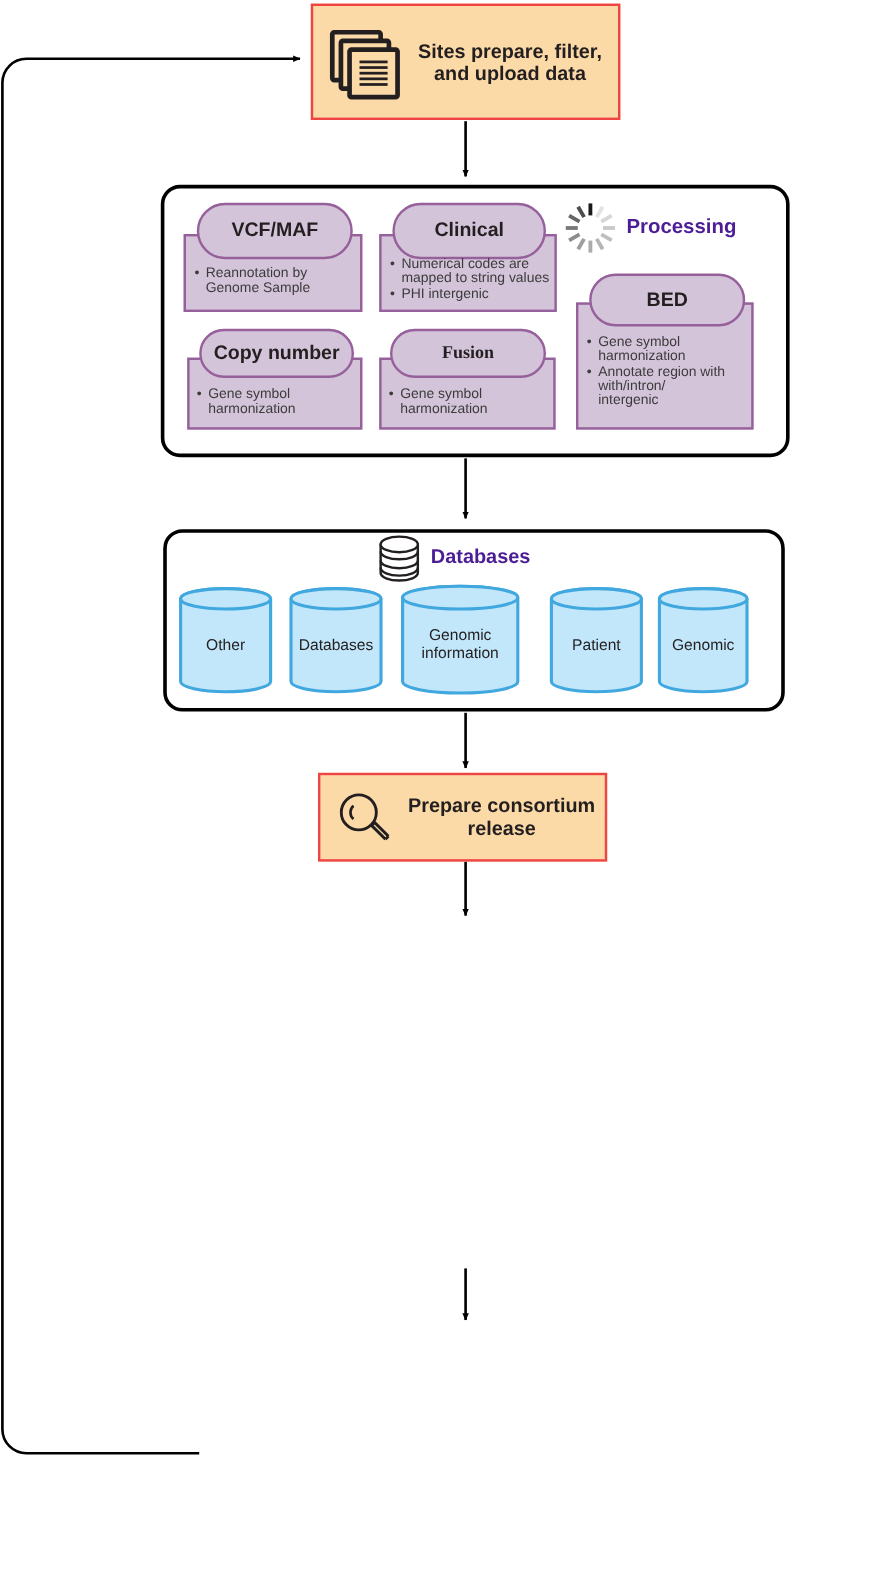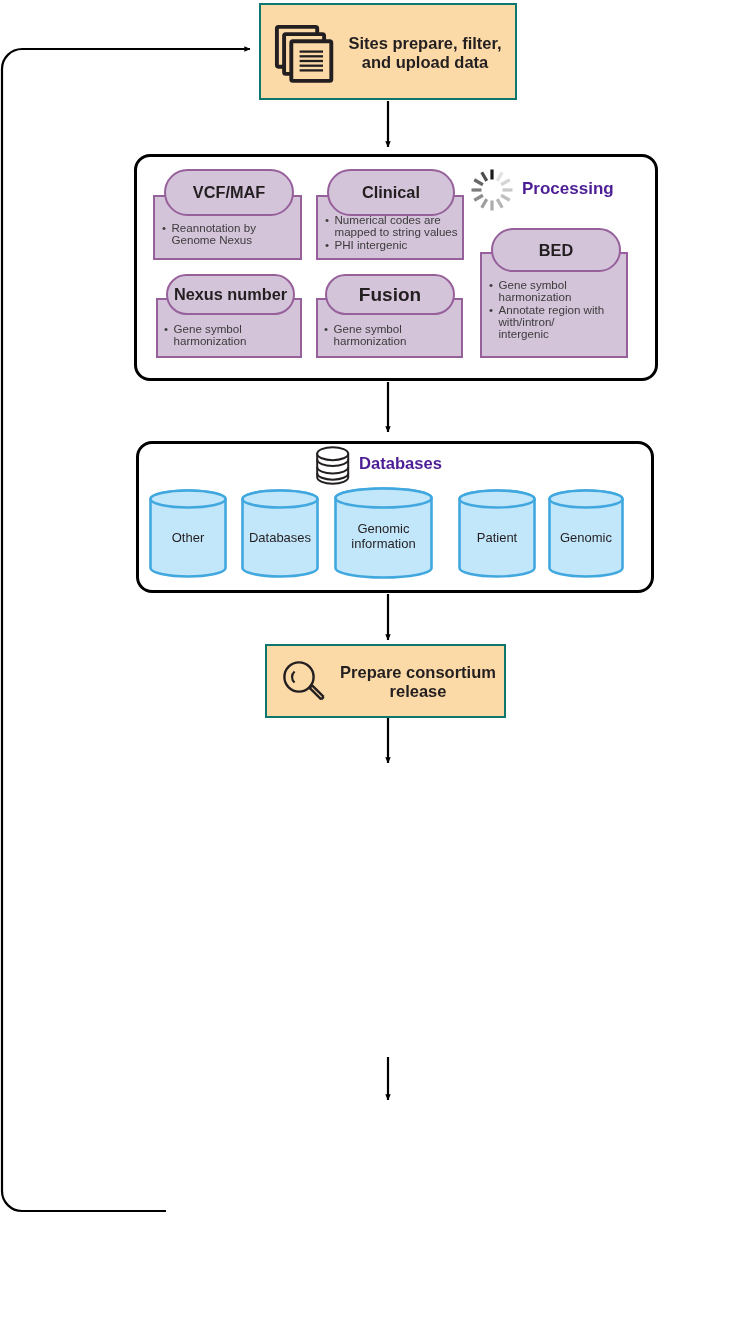--- a/index.html
+++ b/index.html
@@ -5,21 +5,21 @@
   html,body{margin:0;padding:0;background:#ffffff;}
   body{width:735px;height:1321px;position:relative;overflow:hidden;
        font-family:"Liberation Sans","DejaVu Sans",sans-serif;color:#231f20;
        -webkit-font-smoothing:antialiased;}
   #stage{position:absolute;left:0;top:0;width:735px;height:1321px;}
 
   
   .abs{position:absolute;}
 
   
-  .orange-box{position:absolute;background:#fcdaa8;border:2px solid #0f766e;
+  .orange-box{position:absolute;background:#fcdaa8;border:2px solid #ef4444;
       box-sizing:border-box;display:flex;align-items:center;}
   .orange-label{font-weight:bold;font-size:16.5px;line-height:19px;text-align:center;color:#231f20;}
 
   
   .kbox{position:absolute;border:3px solid #000;border-radius:16px;box-sizing:border-box;background:#fff;}
 
   
   .pcard{position:absolute;}
   .pbody{position:absolute;background:#d4c4da;border:2px solid #96609b;box-sizing:border-box;}
   .ppill{position:absolute;background:#d4c4da;border:2px solid #96609b;box-sizing:border-box;
@@ -115,21 +115,21 @@
   <div class="pcard">
     <div class="pbody" style="left:153px;top:195px;width:149px;height:65px;"></div>
     <div class="ppill" style="left:164px;top:169px;width:130px;height:47px;">
       <span style="font-size:16.3px;">VCF/MAF</span>
     </div>
     <div class="plist" style="left:162px;top:222px;width:138px;font-size:11.6px;line-height:12.3px;">
       <div class="bullet-item">
         <span class="bdot">•</span>
         <span class="btxt">
 <span class="bline">Reannotation by</span>
-<span class="bline">Genome Nexus</span>
+<span class="bline">Genome Sample</span>
 </span>
       </div>
     </div>
   </div>
 
   <div class="pcard">
     <div class="pbody" style="left:316px;top:195px;width:148px;height:65px;"></div>
     <div class="ppill" style="left:327px;top:169px;width:128px;height:47px;">
       <span style="font-size:16.3px;">Clinical</span>
     </div>
@@ -146,37 +146,37 @@
         <span class="btxt">
 <span class="bline">PHI intergenic</span>
 </span>
       </div>
     </div>
   </div>
 
   <div class="pcard">
     <div class="pbody" style="left:156px;top:298px;width:146px;height:60px;"></div>
     <div class="ppill" style="left:166px;top:274px;width:129px;height:41px;">
-      <span style="font-size:16.3px;">Nexus number</span>
+      <span style="font-size:16.3px;">Copy number</span>
     </div>
     <div class="plist" style="left:164px;top:323px;width:138px;font-size:11.6px;line-height:12.3px;">
       <div class="bullet-item">
         <span class="bdot">•</span>
         <span class="btxt">
 <span class="bline">Gene symbol</span>
 <span class="bline">harmonization</span>
 </span>
       </div>
     </div>
   </div>
 
   <div class="pcard">
     <div class="pbody" style="left:316px;top:298px;width:147px;height:60px;"></div>
     <div class="ppill" style="left:325px;top:274px;width:130px;height:41px;">
-      <span style="font-size:19px;">Fusion</span>
+      <span style="font-size:15px;font-family:Liberation Serif, serif;">Fusion</span>
     </div>
     <div class="plist" style="left:324px;top:323px;width:138px;font-size:11.6px;line-height:12.3px;">
       <div class="bullet-item">
         <span class="bdot">•</span>
         <span class="btxt">
 <span class="bline">Gene symbol</span>
 <span class="bline">harmonization</span>
 </span>
       </div>
     </div>

